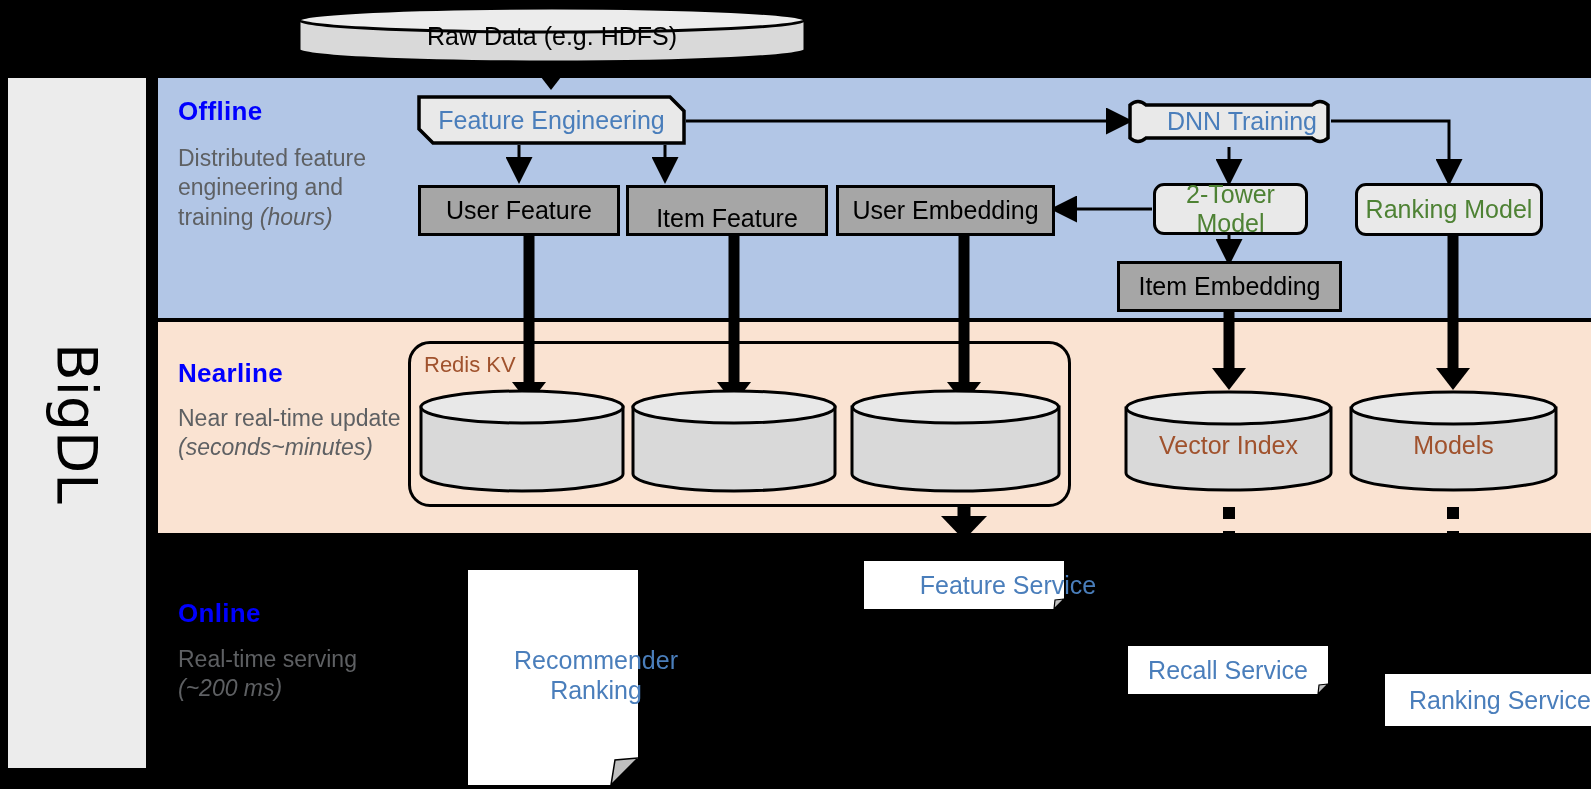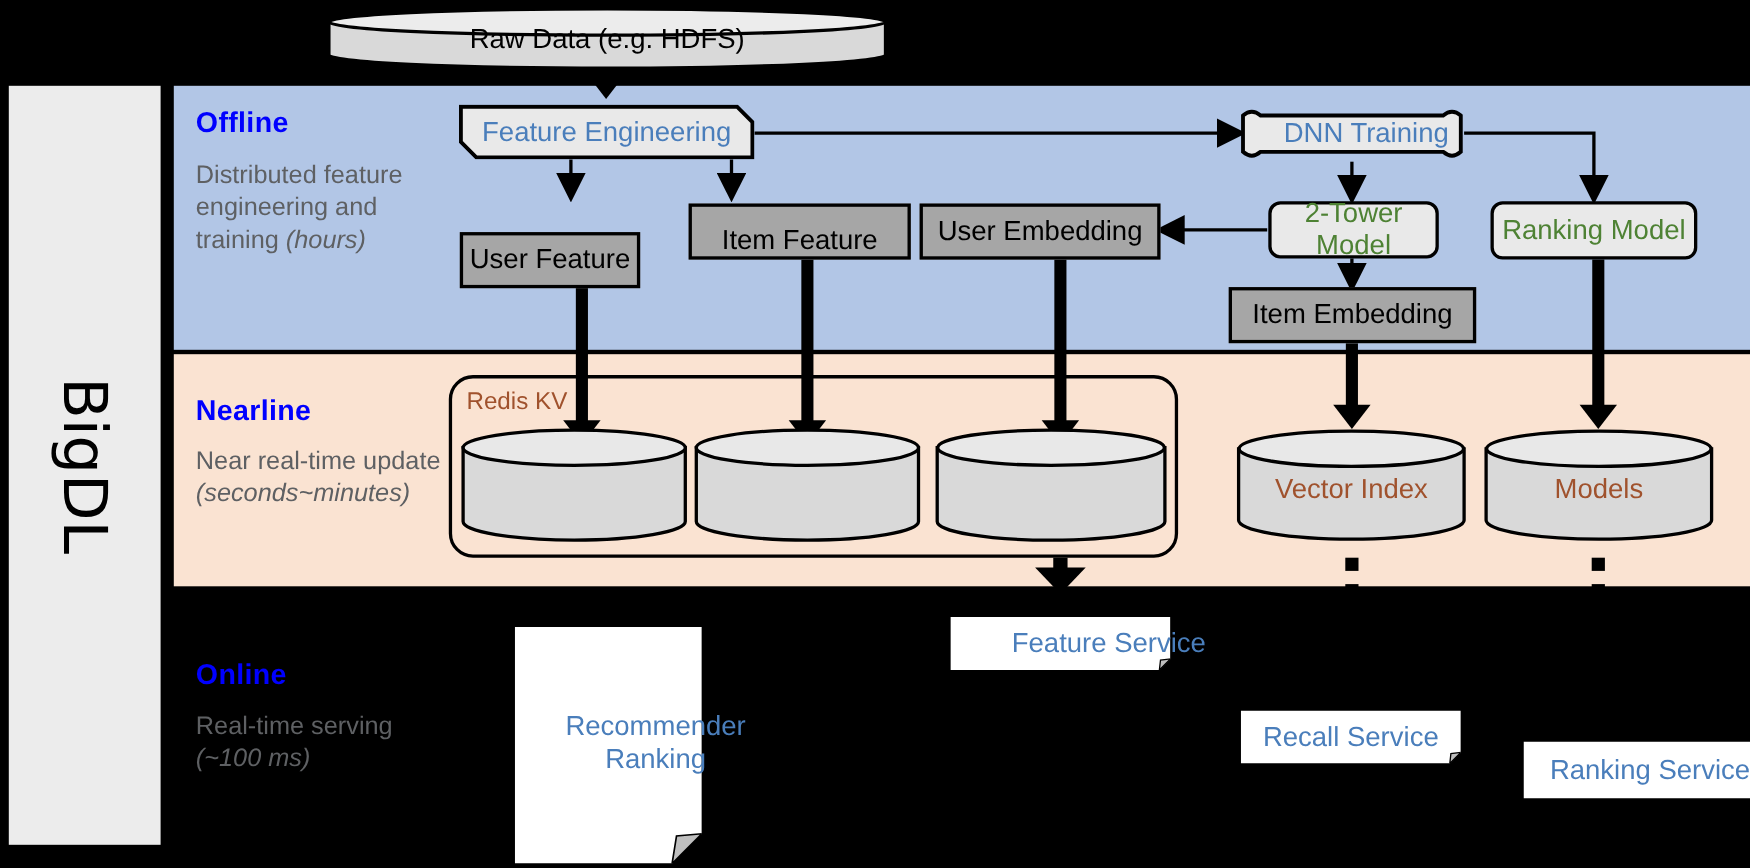--- a/index.html
+++ b/index.html
@@ -83,21 +83,21 @@
     </div>
   </div>
 
   <div class="band-title" id="t-offline">Offline</div>
   <div class="band-desc" id="d-offline"><span>Distributed feature engineering and training </span><i>(hours)</i></div>
 
   <div class="band-title" id="t-nearline">Nearline</div>
   <div class="band-desc" id="d-nearline"><span>Near real-time update </span><i>(seconds~minutes)</i></div>
 
   <div class="band-title" id="t-online">Online</div>
-  <div class="band-desc" id="d-online"><span>Real-time serving </span><i>(~100 ms)</i></div>
+  <div class="band-desc" id="d-online"><span>Real-time serving </span><i>(~200 ms)</i></div>
 
   <svg class="arrowlayer">
     <defs>
       <marker id="ah" markerWidth="9" markerHeight="9" refX="7" refY="4.5" orient="auto">
         <path d="M0,0 L9,4.5 L0,9 z" fill="#000"></path>
       </marker>
       <marker id="ahbig" markerWidth="6" markerHeight="6" refX="4.4" refY="3" orient="auto">
         <path d="M0,0 L6,3 L0,6 z" fill="#000"></path>
       </marker>
     </defs>
@@ -158,21 +158,21 @@
     <span class="nlabel">Feature Engineering</span>
   </div>
 
   <div class="notched nodebox" style="left:1128px;top:96px;width:228px;height:51px;">
     <svg width="202" height="51" viewBox="0 0 202 51">
       <path d="M2,9 Q10,2 18,9 L184,9 Q192,2 200,9 L200,42 Q192,49 184,42 L18,42 Q10,49 2,42 Z" fill="#e9e9e9" stroke="#000" stroke-width="3.5"></path>
     </svg>
     <span class="nlabel">DNN Training</span>
   </div>
 
-  <div class="nodebox gray-box" style="left:418px;top:185px;width:164px;height:51px;margin-top:26px;">
+  <div class="nodebox gray-box" style="left:418px;top:185px;width:202px;height:51px;">
     <span>User Feature</span>
   </div>
   <div class="nodebox gray-box" style="left:626px;top:185px;width:202px;height:51px;align-items:flex-end;">
     <span>Item Feature</span>
   </div>
   <div class="nodebox gray-box" style="left:836px;top:185px;width:219px;height:51px;">
     <span>User Embedding</span>
   </div>
   <div class="nodebox gray-box" style="left:1117px;top:261px;width:225px;height:51px;">
     <span>Item Embedding</span>

